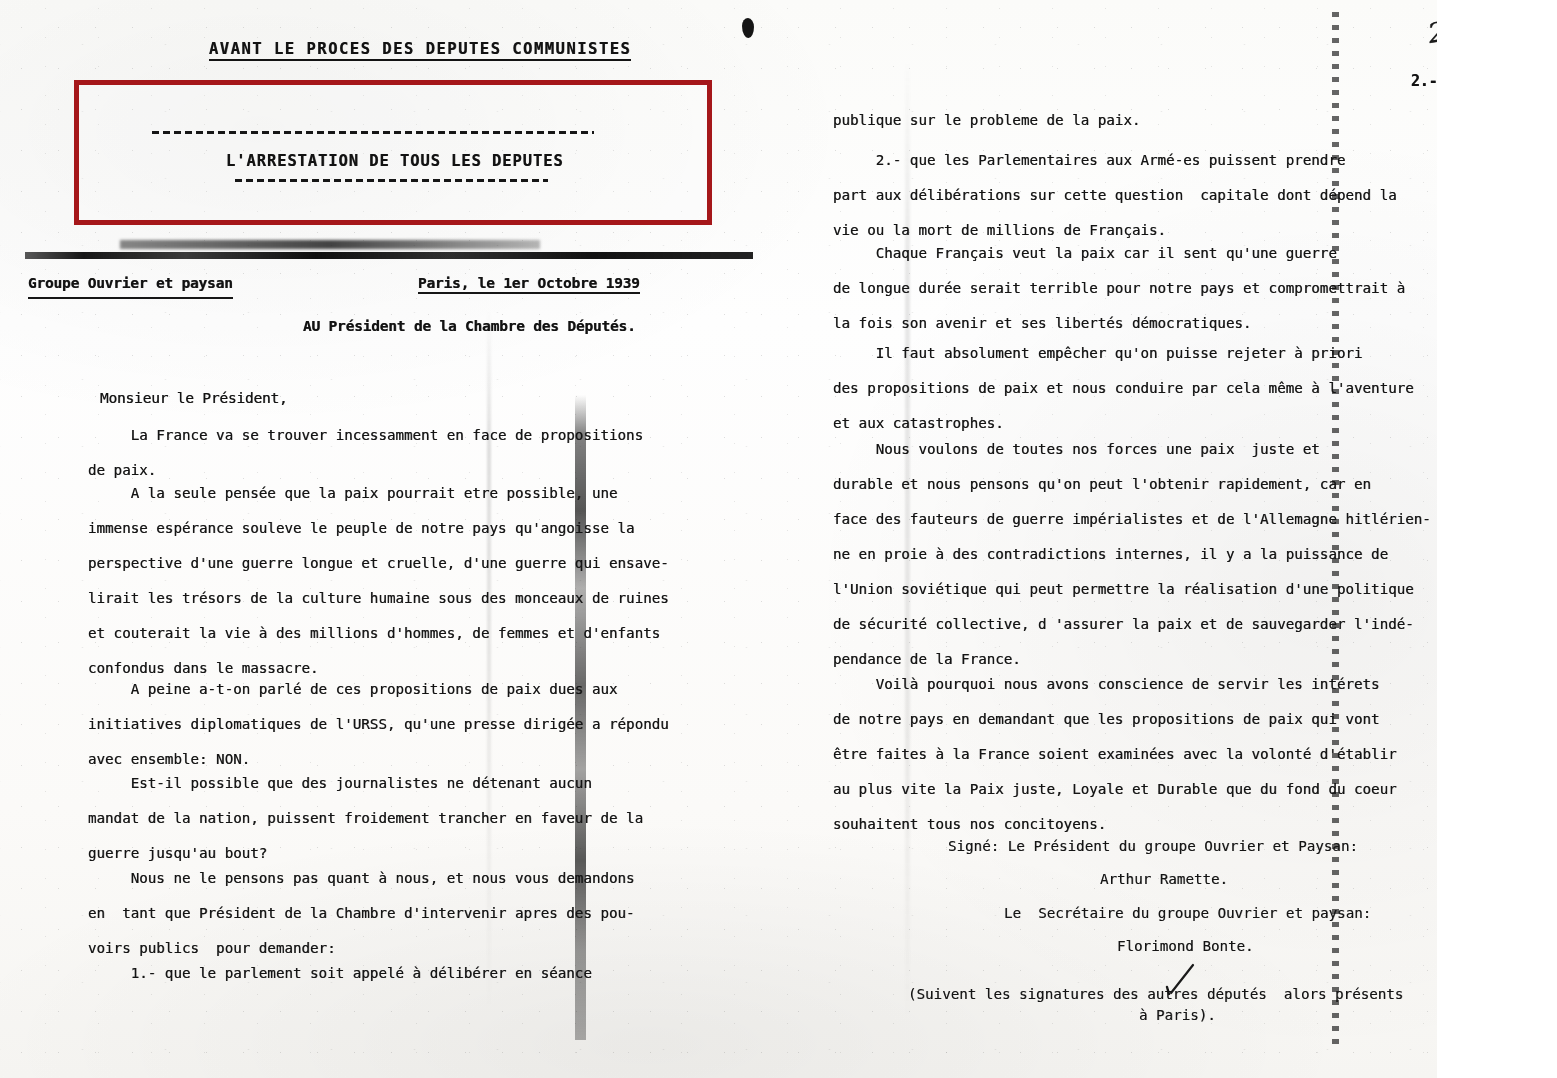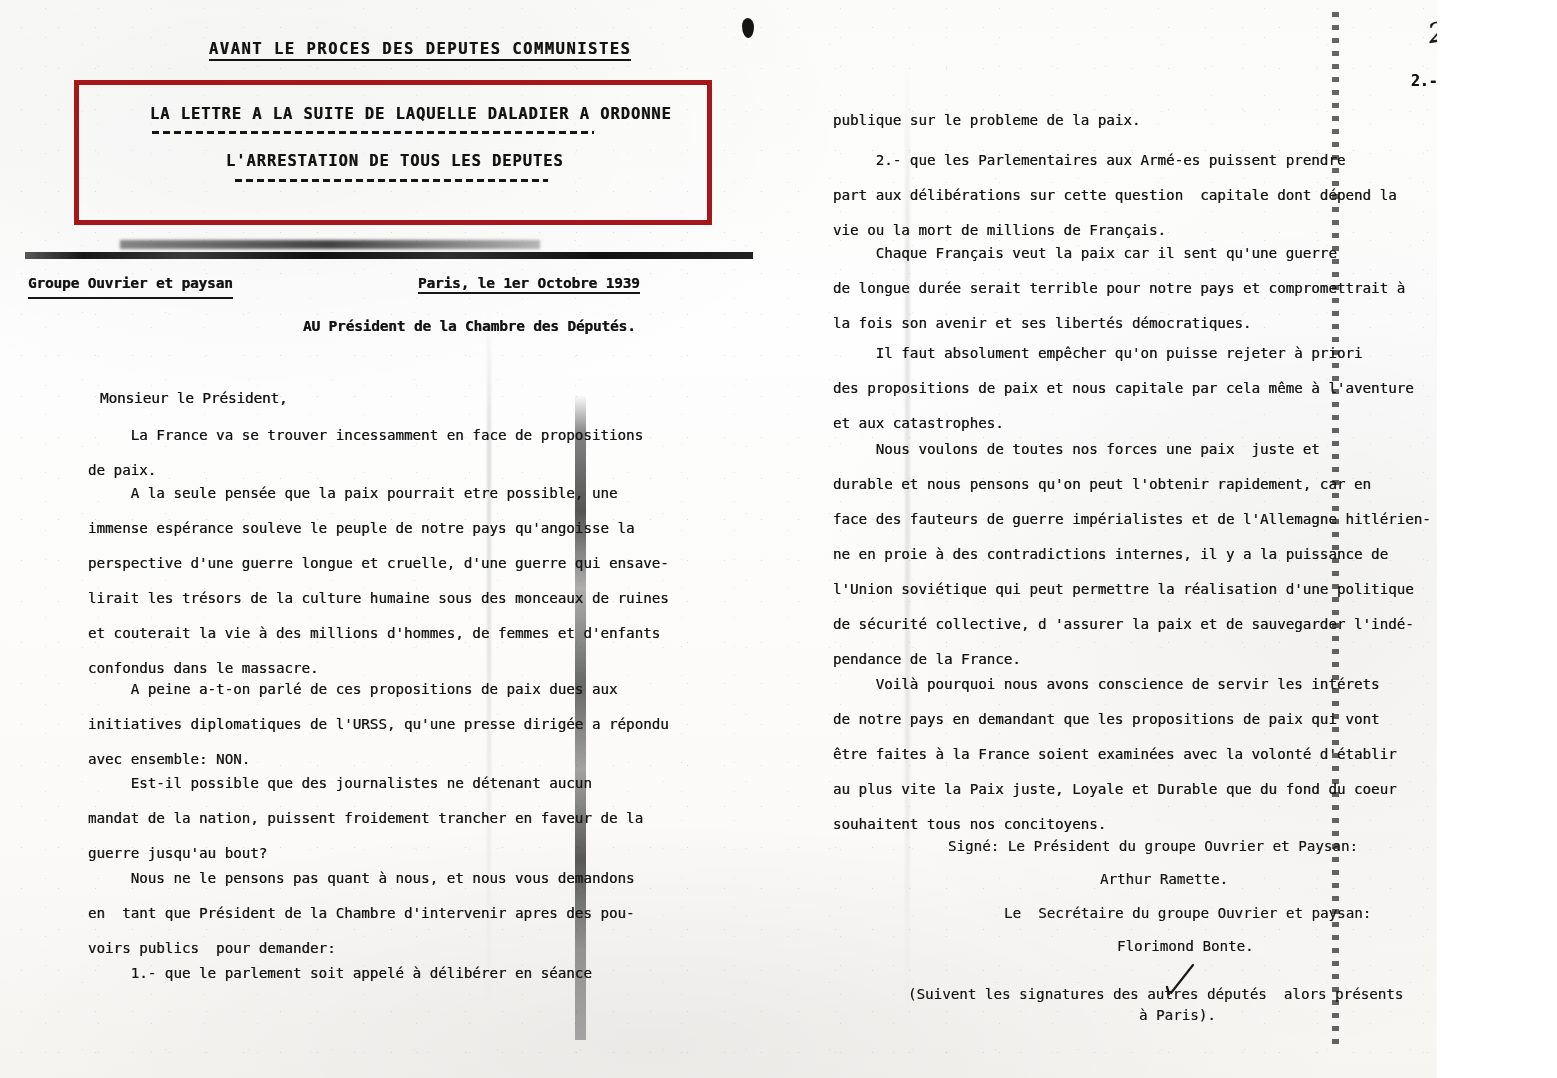--- a/index.html
+++ b/index.html
@@ -261,21 +261,20 @@
   <div class="streak streak-right-dots"></div>
   <div class="streak streak-right-edge"></div>
   <div class="streak streak-right-edge2"></div>
   <div class="streak blot-top"></div>
   <div class="streak smudge-a"></div>
 
   <div class="doc-text" id="kicker">AVANT LE PROCES DES DEPUTES COMMUNISTES</div>
 
   <div id="red-box" style="border-color: rgb(165, 23, 26);"></div>
 
-  <div class="doc-text" id="title-line-1">LA LETTRE A LA SUITE DE LAQUELLE DALADIER A ORDONNE</div>
   <div class="dash-rule" id="dash-1"></div>
 
   <div class="doc-text" id="title-line-2">L'ARRESTATION DE TOUS LES DEPUTES</div>
   <div class="dash-rule" id="dash-2"></div>
 
   <div id="thick-rule"></div>
 
   <div class="doc-text" id="group-label">Groupe Ouvrier et paysan</div>
 
   <div class="doc-text" id="date-label">Paris, le 1er Octobre 1939</div>
@@ -311,21 +310,21 @@
 
   <div class="col-right">
     <div class="para" style="top:103px">publique sur le probleme de la paix.</div>
     <div class="para" style="top:143px">     2.- que les Parlementaires aux Armé-es puissent prendre
 part aux délibérations sur cette question  capitale dont dépend la
 vie ou la mort de millions de Français.</div>
     <div class="para" style="top:236px">     Chaque Français veut la paix car il sent qu'une guerre
 de longue durée serait terrible pour notre pays et compromettrait à
 la fois son avenir et ses libertés démocratiques.</div>
     <div class="para" style="top:336px">     Il faut absolument empêcher qu'on puisse rejeter à priori
-des propositions de paix et nous capitale par cela même à l'aventure
+des propositions de paix et nous conduire par cela même à l'aventure
 et aux catastrophes.</div>
     <div class="para" style="top:432px">     Nous voulons de toutes nos forces une paix  juste et
 durable et nous pensons qu'on peut l'obtenir rapidement, car en
 face des fauteurs de guerre impérialistes et de l'Allemagne hitlérien-
 ne en proie à des contradictions internes, il y a la puissance de
 l'Union soviétique qui peut permettre la réalisation d'une politique
 de sécurité collective, d 'assurer la paix et de sauvegarder l'indé-
 pendance de la France.</div>
     <div class="para" style="top:667px">     Voilà pourquoi nous avons conscience de servir les intérets
 de notre pays en demandant que les propositions de paix qui vont

